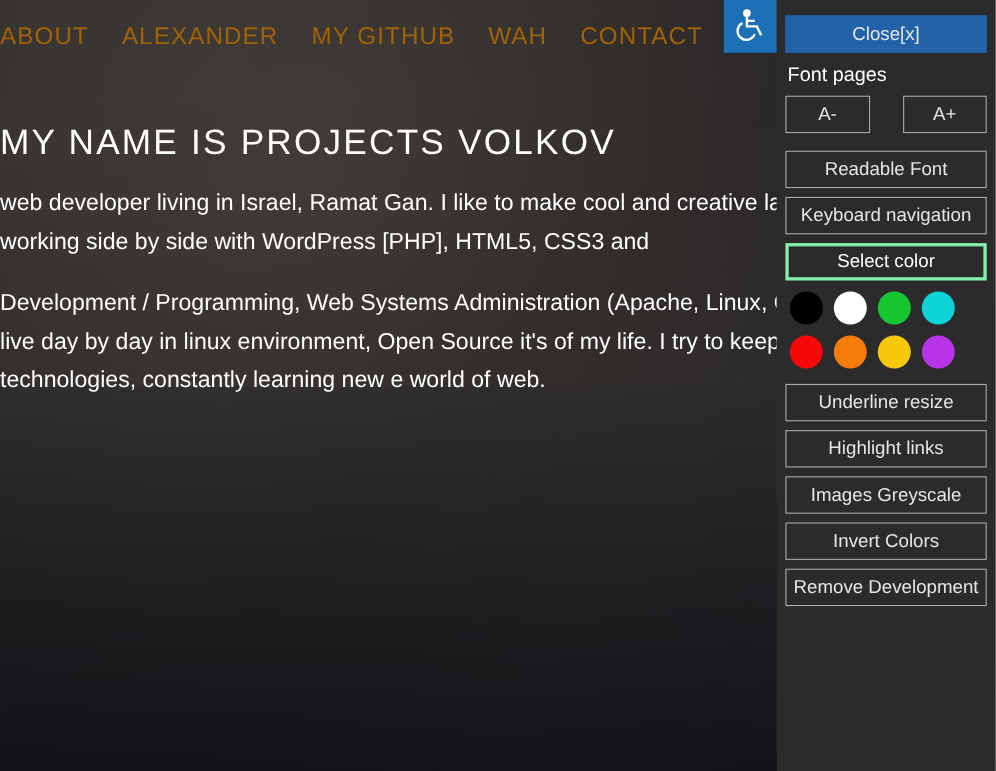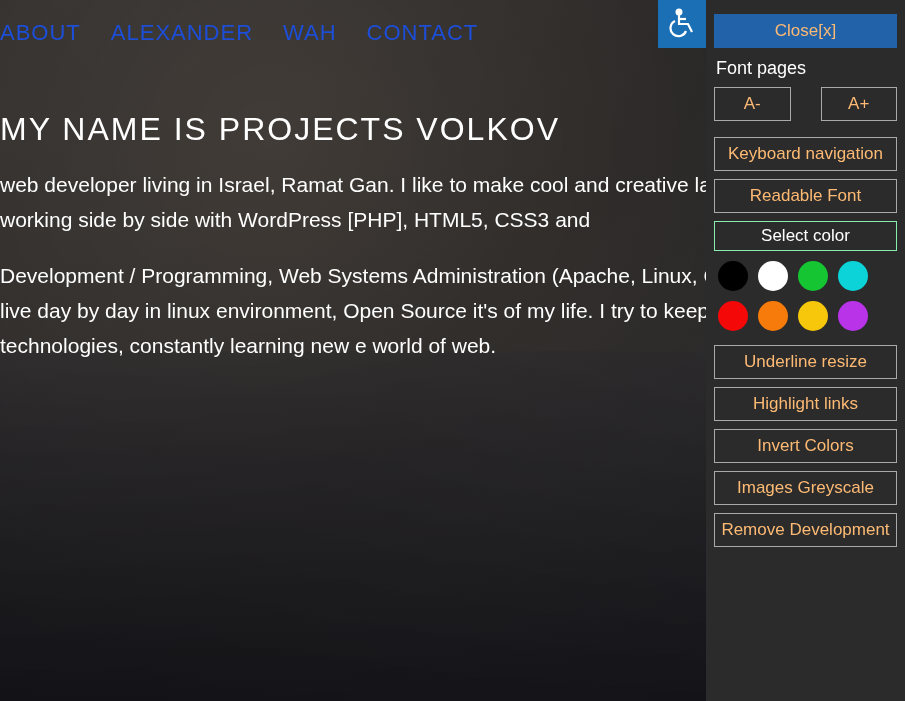--- a/index.html
+++ b/index.html
@@ -44,21 +44,21 @@
 
 nav {
   display: flex;
   gap: 30px;
   padding: 20px 0 0 0;
   font-size: 22px;
   letter-spacing: 1px;
 }
 
 nav a {
-  color: #1d4ed8;
+  color: #a16207;
   text-decoration: none;
   cursor: pointer;
 }
 
 .hero {
   margin-top: 60px;
   text-align: center;
   width: 480px;
 }
 
@@ -123,21 +123,21 @@
   background: #2b2b2b;
   z-index: 4;
   padding: 14px 8px;
   color: #fff;
   font-size: 17px;
 }
 
 .a11y-panel .btn {
   border: 1px solid #aaa;
   background: transparent;
-  color: #fdba74;
+  color: #e5e5e5;
   text-align: center;
   padding: 6px 0;
   margin-bottom: 8px;
   cursor: pointer;
   font-size: 17px;
   width: 100%;
 }
 
 .a11y-panel .btn.primary {
   background: #2262a8;
@@ -177,41 +177,42 @@
 .color-swatch.black { background: #000; }
 .color-swatch.white { background: #fff; }
 .color-swatch.green { background: #15c531; }
 .color-swatch.cyan { background: #0bd3d8; }
 .color-swatch.red { background: #f50808; }
 .color-swatch.orange { background: #f77b0b; }
 .color-swatch.yellow { background: #f7c70b; }
 .color-swatch.purple { background: #b933e8; }
 
 .select-color-btn {
-  border: 1px solid #86efac;
+  border: 3px solid #86efac;
   background: transparent;
   color: #fff;
   text-align: center;
   padding: 4px 0;
   margin-bottom: 4px;
   cursor: pointer;
   font-size: 17px;
   width: 100%;
 }
 </style>
 </head>
 <body>
 
 <div class="bg-overlay"></div>
 <div class="bg-laptop"></div>
 
 <div class="main-content">
   <nav>
     <a>ABOUT</a>
     <a>ALEXANDER</a>
+    <a>MY GITHUB</a>
     <a>WAH</a>
     <a>CONTACT</a>
   </nav>
 
 
   <div class="intro">
     <h2>MY NAME IS PROJECTS VOLKOV</h2>
     <p> web developer living in Israel, Ramat Gan. I like to make cool and creative landing pages, working side by side with WordPress [PHP], HTML5, CSS3 and</p>
     <p> Development / Programming, Web Systems Administration (Apache, Linux, QL, PHP). I work and live day by day in linux environment, Open Source it's of my life. I try to keep abreast of new technologies, constantly learning new e world of web.</p>
   </div>
@@ -230,34 +231,34 @@
 
 <div class="a11y-panel">
   <div class="btn primary">Close[x]</div>
 
   <div class="section-label">Font pages</div>
   <div class="font-resize-row">
     <div class="btn">A-</div>
     <div class="btn">A+</div>
   </div>
 
+  <div class="btn">Readable Font</div>
   <div class="btn">Keyboard navigation</div>
-  <div class="btn">Readable Font</div>
 
   <div class="select-color-btn">Select color</div>
 
   <div class="color-grid">
     <div class="color-swatch black"></div>
     <div class="color-swatch white"></div>
     <div class="color-swatch green"></div>
     <div class="color-swatch cyan"></div>
     <div class="color-swatch red"></div>
     <div class="color-swatch orange"></div>
     <div class="color-swatch yellow"></div>
     <div class="color-swatch purple"></div>
   </div>
 
   <div class="btn">Underline resize</div>
   <div class="btn">Highlight links</div>
+  <div class="btn">Images Greyscale</div>
   <div class="btn">Invert Colors</div>
-  <div class="btn">Images Greyscale</div>
   <div class="btn">Remove Development</div>
 </div>
 
 </body></html>

